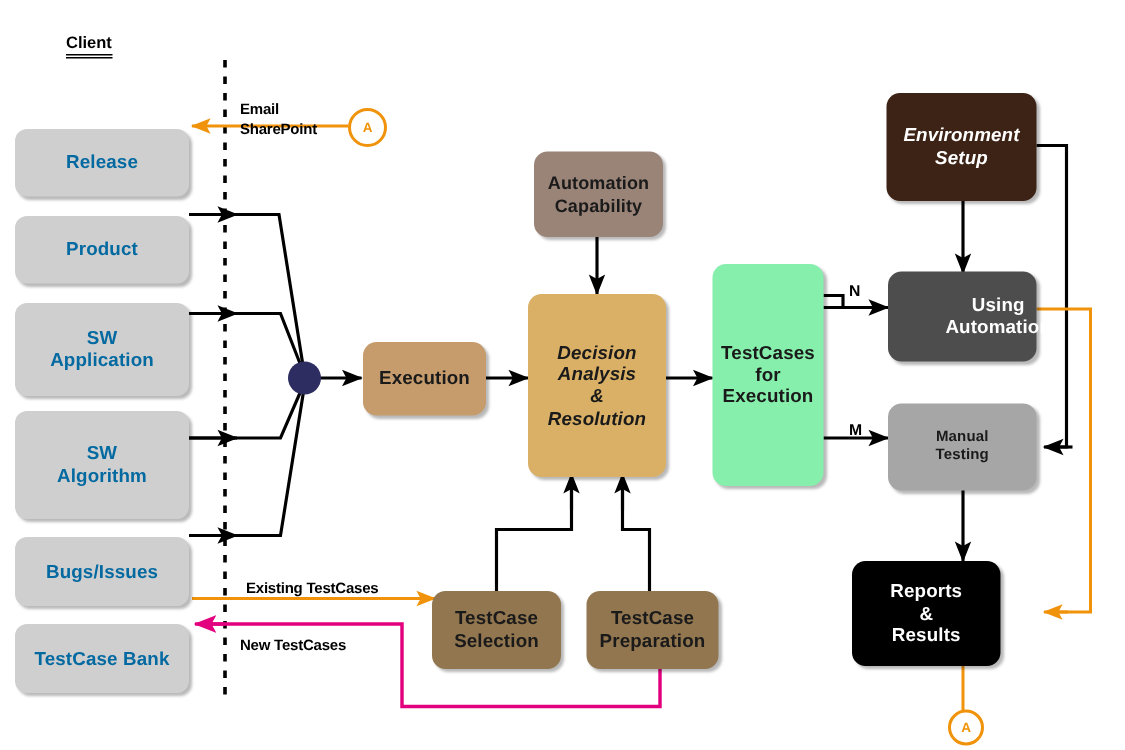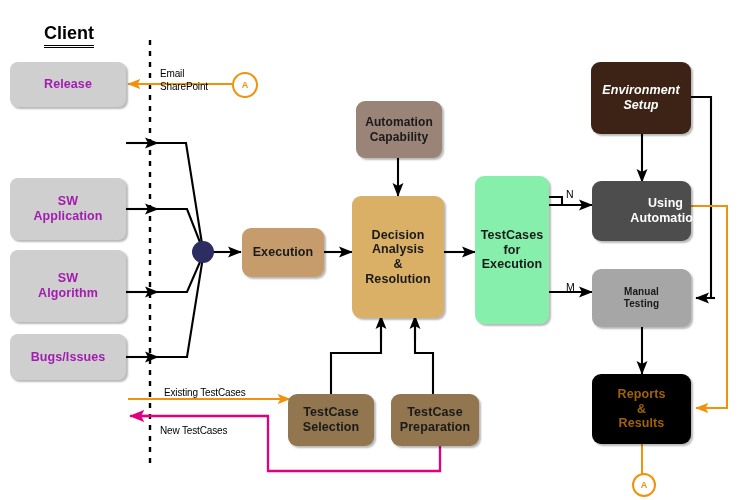--- a/index.html
+++ b/index.html
@@ -35,41 +35,42 @@
     text-align: center;
     border-radius: 9px;
     font-weight: bold;
     line-height: 1.18;
     letter-spacing: 0.1px;
     box-shadow: 2px 2px 2px rgba(0,0,0,0.28);
     white-space: pre-line;
   }
   .client-node {
     background: #cfcfcf;
-    color: #a21caf;
+    color: #0369a1;
     font-size: 12.5px;
     border-radius: 8px;
+    margin-top: 24px;
   }
   .lbl {
     position: absolute;
     font-weight: bold;
     color: #000000;
     white-space: pre;
   }
   .lbl-title {
-    font-size: 18px;
+    font-size: 11px;
     color: #000000;
     font-weight: bold;
     border-bottom: 3px double #000000;
     padding-bottom: 1px;
   }
   .edge-label {
     position: absolute;
     font-size: 9.5px;
-    font-weight: normal;
+    font-weight: bold;
     color: #000000;
     white-space: pre;
     letter-spacing: -0.15px;
   }
   .conn-circle {
     position: absolute;
     border: 2.2px solid #f0930a;
     border-radius: 50%;
     background: #ffffff;
     color: #f0930a;
@@ -153,35 +154,37 @@
     <line x1="128" y1="399" x2="290" y2="399" stroke="#f0930a" stroke-width="2" marker-end="url(#ah-orange)"></line>
 
     <path d="M440,445 L440,471 L268,471 L268,416 L140,416" stroke="#e3007f" stroke-width="2.3" fill="none"></path>
     <line x1="150" y1="416" x2="130" y2="416" stroke="#e3007f" stroke-width="2.3" marker-end="url(#ah-magenta)"></line>
   </svg>
 
   <div class="lbl lbl-title" style="left:44px; top:23px;">Client</div>
 
   <div class="node client-node" style="left:10px; top:62px; width:116px; height:45px;">Release</div>
 
+  <div class="node client-node" style="left:10px; top:120px; width:116px; height:45px;">Product</div>
 
   <div class="node client-node" style="left:10px; top:178px; width:116px; height:62px;">SW
 Application</div>
 
   <div class="node client-node" style="left:10px; top:250px; width:116px; height:72px;">SW
 Algorithm</div>
 
   <div class="node client-node" style="left:10px; top:334px; width:116px; height:46px;text-align:right;">Bugs/Issues</div>
 
+  <div class="node client-node" style="left:10px; top:392px; width:116px; height:46px;">TestCase Bank</div>
 
   <div class="junction-dot" style="left:192px; top:241px; width:22px; height:22px;"></div>
 
   <div class="node" style="left:242px; top:228px; width:82px; height:49px; background:#c69c6d; color:#1a1a1a; font-size:12.5px;">Execution</div>
 
-  <div class="node" style="left:352px; top:196px; width:92px; height:122px; background:#d9b066; color:#1a1a1a; font-size:12.5px;">Decision
+  <div class="node" style="left:352px; top:196px; width:92px; height:122px; background:#d9b066; color:#1a1a1a; font-size:12.5px;font-style:italic;">Decision
 Analysis
 &amp;
 Resolution</div>
 
   <div class="node" style="left:356px; top:101px; width:86px; height:57px; background:#9a8478; color:#1a1a1a; font-size:12px;">Automation
 Capability</div>
 
   <div class="node" style="left:475px; top:176px; width:74px; height:148px; background:#86efac; color:#1a1a1a; font-size:12.5px;">TestCases
 for
 Execution</div>
@@ -194,21 +197,21 @@
 
   <div class="node" style="left:591px; top:62px; width:100px; height:72px; background:#3d2316; color:#ffffff; font-size:12.5px;font-style:italic;">Environment
 Setup</div>
 
   <div class="node" style="left:592px; top:181px; width:99px; height:60px; background:#4d4d4d; color:#ffffff; font-size:12.5px;padding-left:48px;">Using
 Automation</div>
 
   <div class="node" style="left:592px; top:269px; width:99px; height:58px; background:#a6a6a6; color:#1a1a1a; font-size:10px;">Manual
 Testing</div>
 
-  <div class="node" style="left:592px; top:374px; width:99px; height:70px; background:#000000; color:#a16207; font-size:12.5px;">Reports
+  <div class="node" style="left:568px; top:374px; width:99px; height:70px; background:#000000; color:#ffffff; font-size:12.5px;">Reports
 &amp;
 Results</div>
 
   <div class="edge-label" style="left:160px; top:68px; line-height:1.25; font-size:10px;">Email
 SharePoint</div>
 
   <div class="edge-label" style="left:164px; top:387px; font-size:10px;">Existing TestCases</div>
 
   <div class="edge-label" style="left:160px; top:425px; font-size:10px;">New TestCases</div>
 

